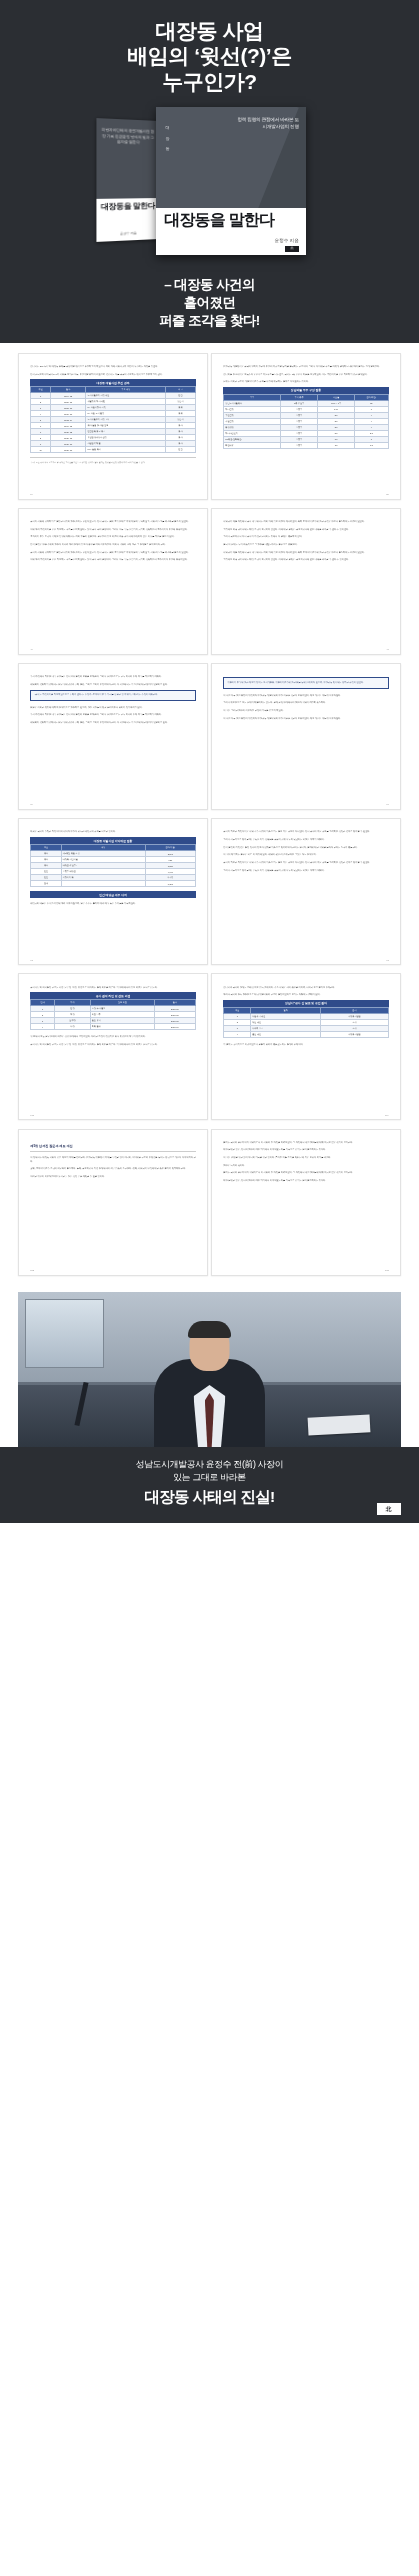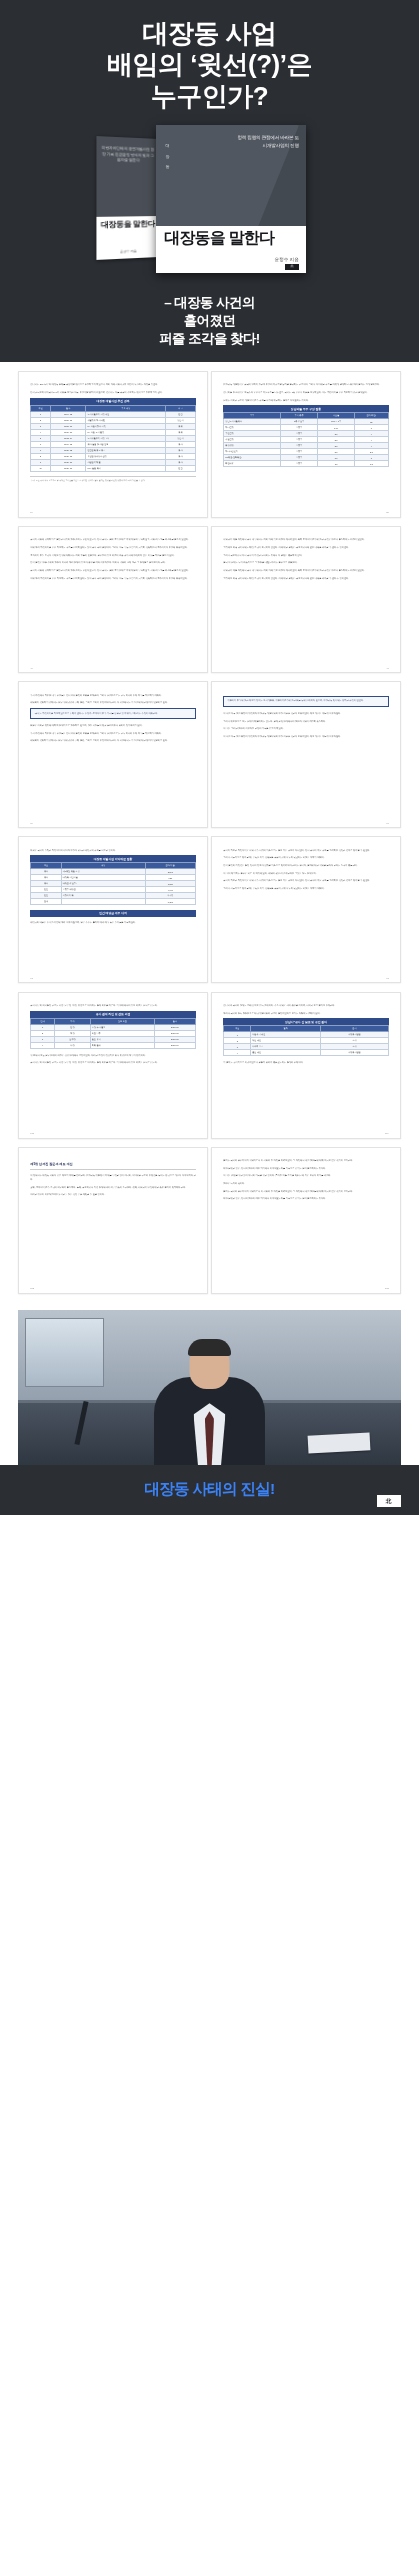--- a/index.html
+++ b/index.html
@@ -20,21 +20,21 @@
   
   .hero {
     background: #2b2e33;
     padding: 17.5px 0 13.4px 0;
     text-align: center;
     position: relative;
   }
   .hero-title {
     color: #ffffff;
     font-weight: bold;
-    font-size: 26px;
+    font-size: 21px;
     line-height: 1.22;
     letter-spacing: -0.5px;
     margin: 0 0 3.1px 0;
     white-space: pre-line;
   }
   .hero-book {
     margin: 9.3px auto 5.2px auto;
     width: 289px;
     height: 155px;
     position: relative;
@@ -378,21 +378,21 @@
     position: relative;
   }
   .footer-line1 {
     color: #ffffff;
     font-size: 8.8px;
     line-height: 1.5;
     letter-spacing: -0.3px;
     white-space: pre-line;
   }
   .footer-line2 {
-    color: #3b82f6;
+    color: #ffffff;
     font-weight: bold;
     font-size: 15.5px;
     line-height: 1.35;
     letter-spacing: -0.7px;
     margin-top: 2.1px;
   }
   .footer-logo {
     position: absolute;
     right: 18.5px;
     bottom: 8.2px;
@@ -811,18 +811,20 @@
       <div class="ph-shirt"></div>
       <div class="ph-tie"></div>
       <div class="ph-head"></div>
       <div class="ph-hair"></div>
     </div>
     <div class="ph-mic"></div>
     <div class="ph-papers"></div>
   </section>
 
   <section class="footer">
+    <div class="footer-line1">성남도시개발공사 윤정수 전(前) 사장이
+있는 그대로 바라본</div>
     <div class="footer-line2">대장동 사태의 진실!</div>
     <div class="footer-logo">北</div>
   </section>
 
 </div>
 
 
 </body></html>

